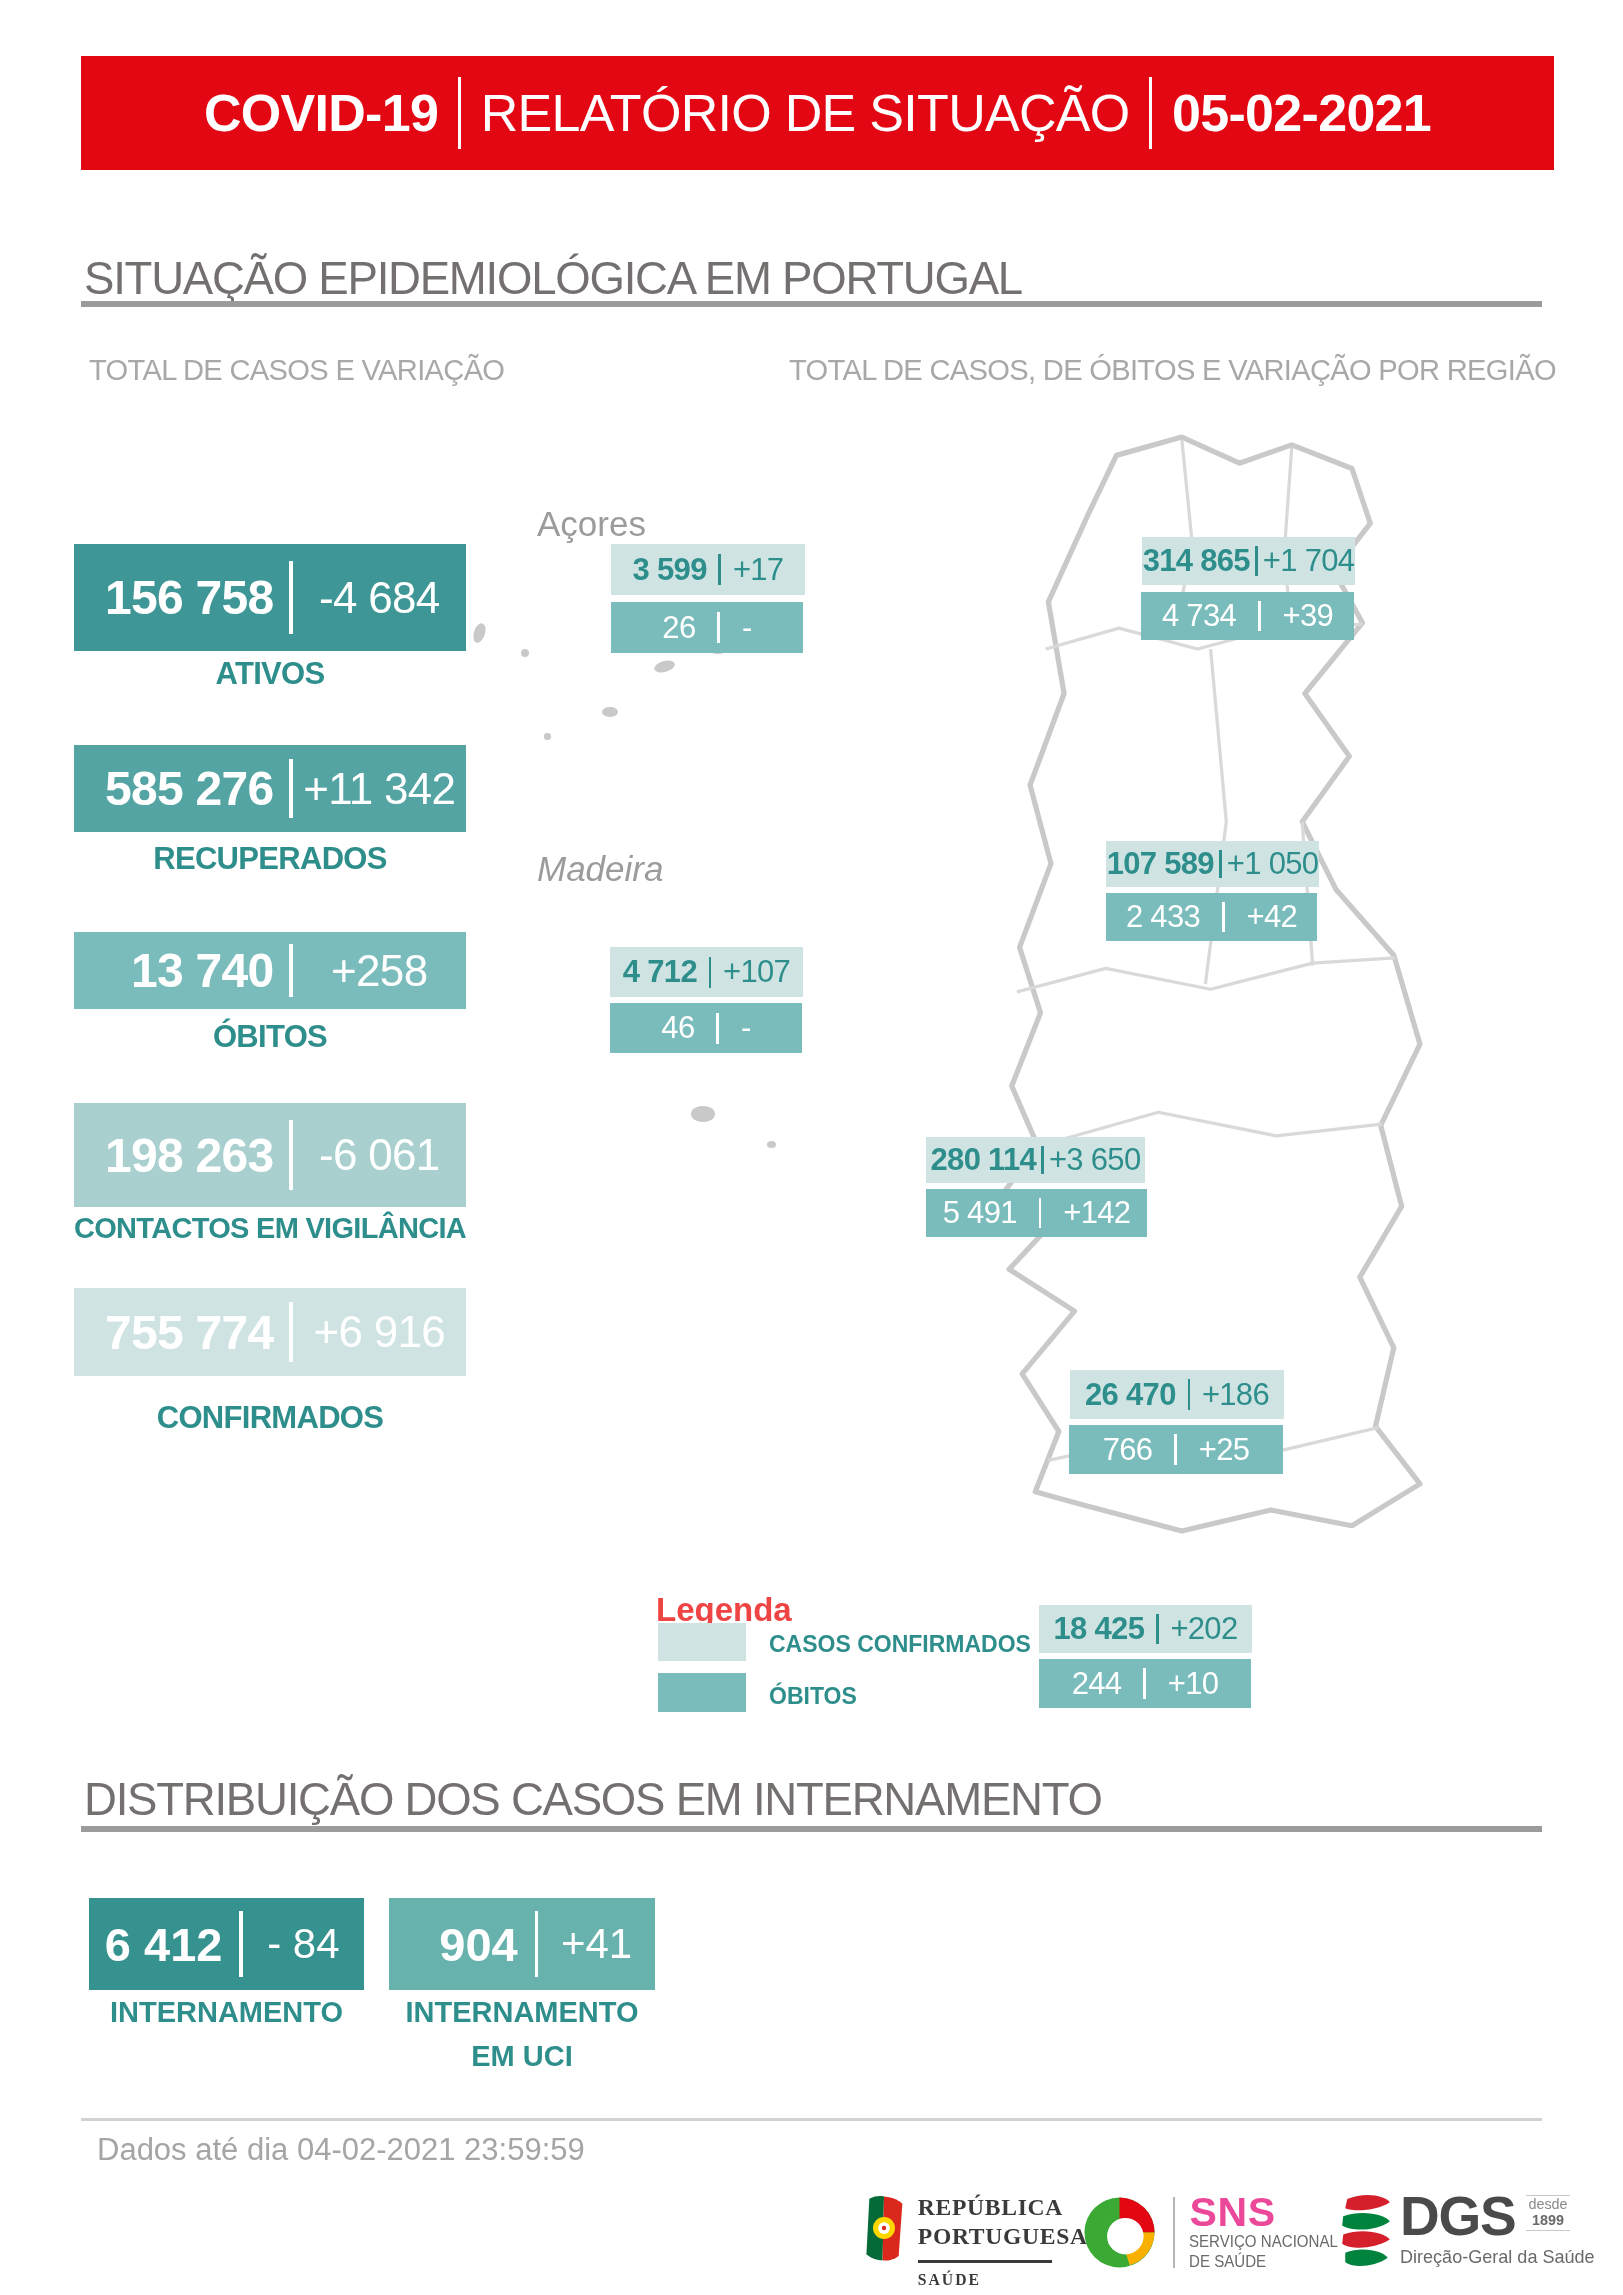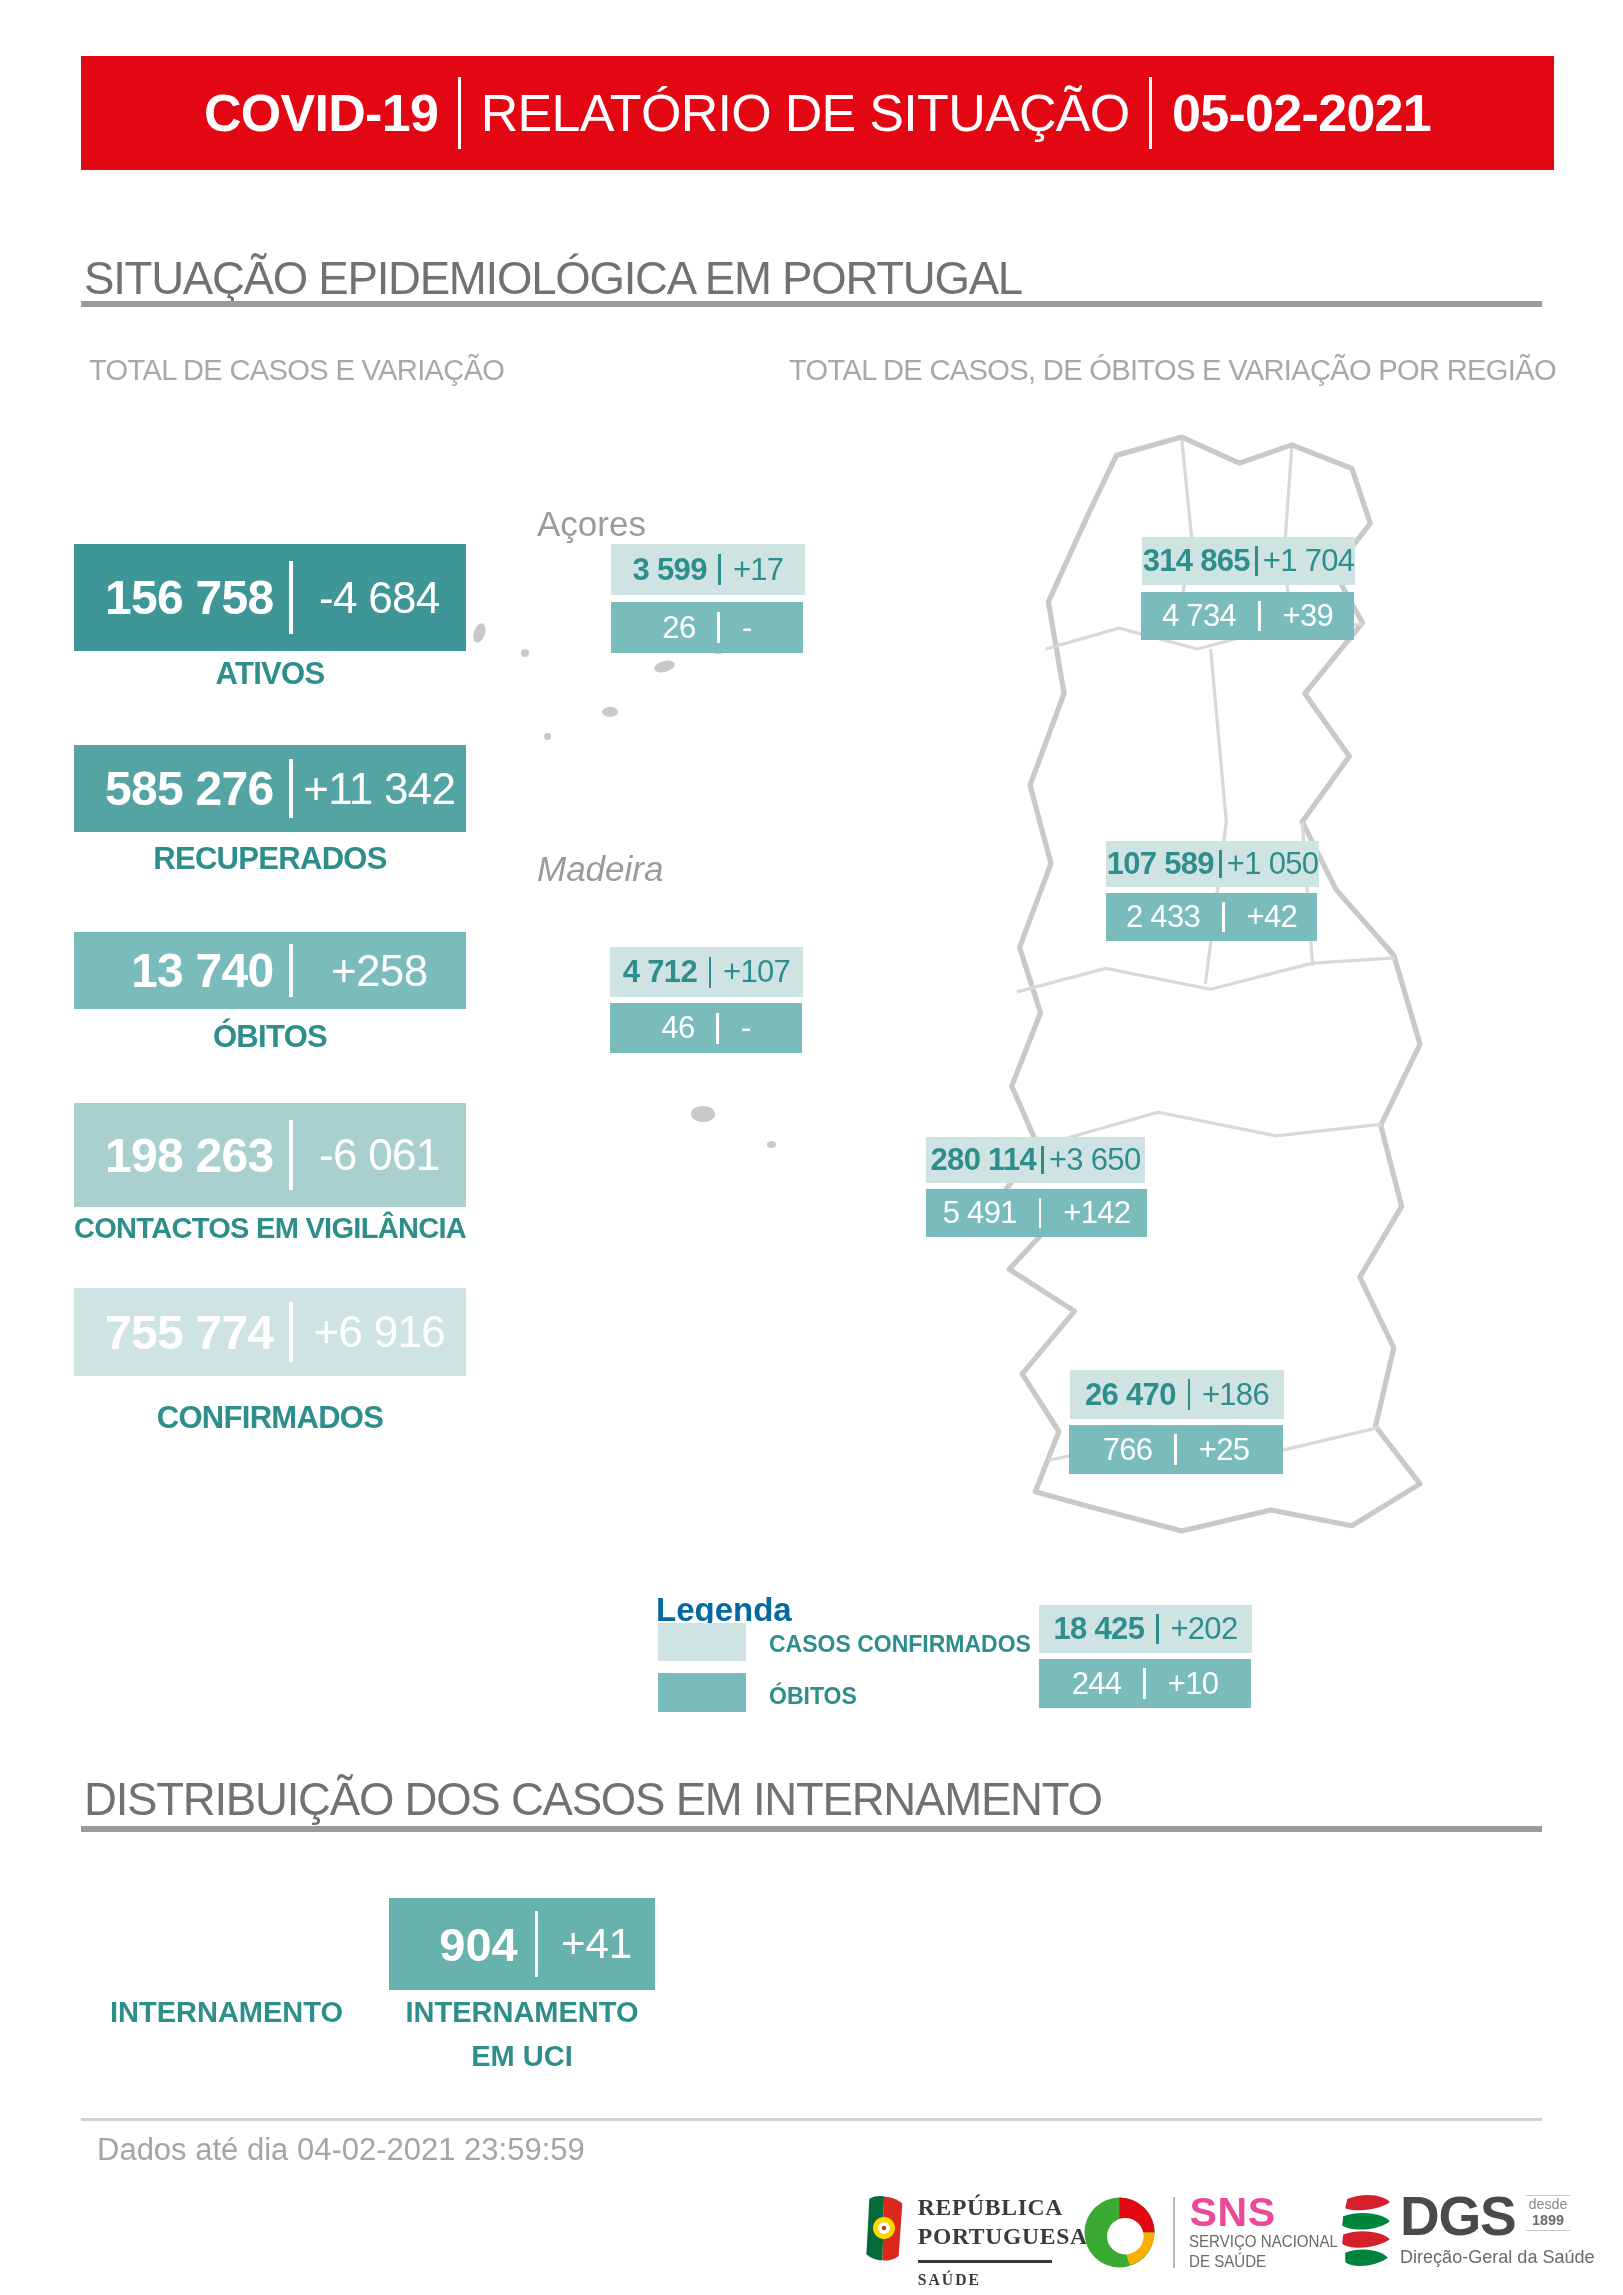--- a/index.html
+++ b/index.html
@@ -45,21 +45,21 @@
         font-size:31px;letter-spacing:-0.7px;}
   .rbox .val{font-weight:700;}
   .rbox .dl{font-weight:400;}
   .rbox .sep{width:2.6px;height:62%;background:currentColor;margin:0 11.8px;}
   .rbox.light{background:var(--teal_lighter,#cfe3e3);color:var(--teal_text,#2e8e8c);}
   .rbox.dark{background:var(--teal,#7abcbc);color:#ffffff;}
   .rbox.dark .val{font-weight:400;}
   .rbox.dark .sep{margin:0 22px;}
 
   
-  .legend-title{position:absolute;left:656px;top:1591px;color:#0369a1;font-size:33px;font-weight:700;z-index:2;}
+  .legend-title{position:absolute;left:656px;top:1591px;color:#ef4444;font-size:33px;font-weight:700;z-index:2;}
   .legend-swatch{position:absolute;width:88px;height:38px;z-index:2;}
   .legend-label{position:absolute;left:769px;color:var(--teal_text,#2e8e8c);font-size:23px;font-weight:700;z-index:2;}
 
   
   .bg-intern{background:var(--teal_darkest,#35928f);}
   .bg-uci{background:var(--teal_uci,#68b2ae);}
   .hbox{position:absolute;display:flex;align-items:center;color:#fff;height:92px;}
   .hbox .v{flex:1.1;text-align:right;padding-right:17px;font-weight:700;font-size:47px;}
   .hbox .vbar{width:3.3px;height:72%;background:#fff;}
   .hbox .d{flex:1;text-align:center;font-weight:300;font-size:42px;}
@@ -249,20 +249,25 @@
 
   <div class="legend-title">Legenda</div>
   <div class="legend-swatch" style="left:658px;top:1623px;background:var(--teal_lighter,#cfe3e3);"></div>
   <div class="legend-label" style="top:1631px;">CASOS CONFIRMADOS</div>
   <div class="legend-swatch" style="left:658px;top:1673px;height:39px;background:var(--teal,#7abcbc);"></div>
   <div class="legend-label" style="top:1683px;">ÓBITOS</div>
 
   <div class="sec-title" style="top:1771px;">DISTRIBUIÇÃO DOS CASOS EM INTERNAMENTO</div>
   <div class="rule" style="top:1826px;"></div>
 
+  <div class="hbox bg-intern" style="left:89px;top:1898px;width:275px;">
+    <span class="v">6 412</span>
+    <span class="vbar"></span>
+    <span class="d">- 84</span>
+  </div>
   <div class="hlabel" style="left:89px;width:275px;top:1996px;">INTERNAMENTO</div>
 
   <div class="hbox bg-uci" style="left:389px;top:1898px;width:266px;">
     <span class="v">904</span>
     <span class="vbar"></span>
     <span class="d">+41</span>
   </div>
   <div class="hlabel" style="left:389px;width:266px;top:1996px;">INTERNAMENTO</div>
   <div class="hlabel" style="left:389px;width:266px;top:2040px;">EM UCI</div>
 

